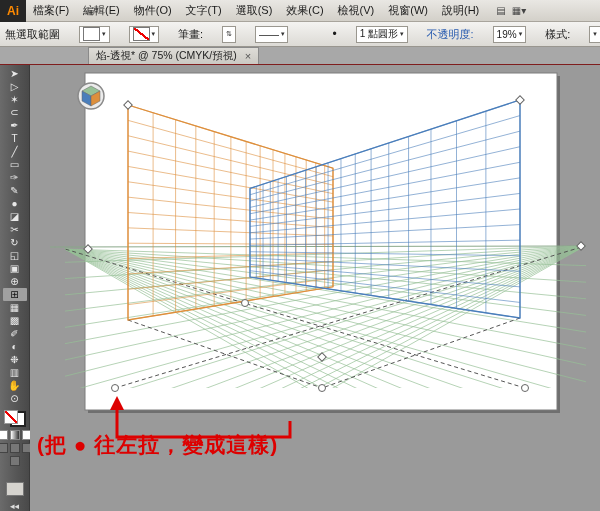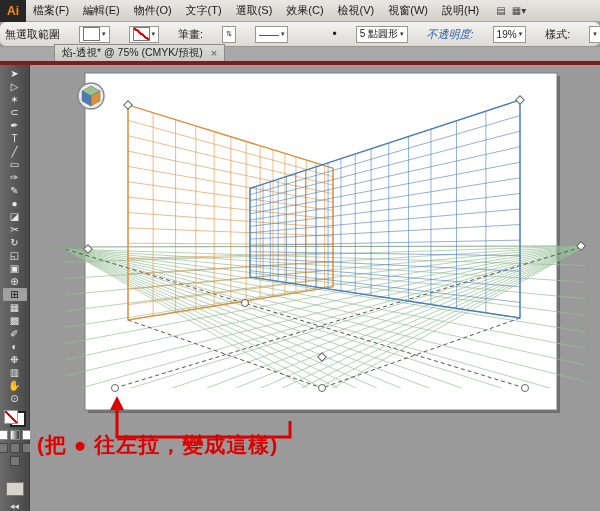--- a/index.html
+++ b/index.html
@@ -5,31 +5,31 @@
   html,body{margin:0;padding:0;}
   body{width:600px;height:511px;overflow:hidden;font-family:"Liberation Sans","DejaVu Sans",sans-serif;background:#9a9a9a;}
   .app{width:600px;height:511px;display:flex;flex-direction:column;}
   
   .menubar{height:22px;flex:0 0 22px;background:linear-gradient(#e9e7e3,#d3d0c9);border-bottom:1px solid #a8a49c;display:flex;align-items:center;font-size:11px;color:#1a1a1a;box-sizing:border-box;}
   .logo{width:26px;height:22px;background:#262626;color:#ff8a00;font-weight:bold;font-size:12px;display:flex;align-items:center;justify-content:center;}
   .menu-items{display:flex;height:100%;align-items:center;}
   .menu-item{padding:0 7px;line-height:21px;cursor:default;}
   .mb-icons{display:flex;gap:6px;margin-left:10px;color:#444;font-size:10px;}
   
-  .controlbar{height:25px;flex:0 0 25px;background:linear-gradient(#f4f3f1,#dcdad5);border-bottom:1px solid #99968f;display:flex;align-items:center;gap:19px;padding:0 5px;font-size:11px;color:#1a1a1a;overflow:hidden;box-sizing:border-box;white-space:nowrap;border-radius:6px;}
+  .controlbar{height:25px;flex:0 0 25px;background:linear-gradient(#f4f3f1,#dcdad5);border-bottom:1px solid #99968f;display:flex;align-items:center;gap:19px;padding:0 5px;font-size:11px;color:#1a1a1a;overflow:hidden;box-sizing:border-box;white-space:nowrap;}
   .dd{display:inline-flex;align-items:center;background:#fff;border:1px solid #9a978f;height:15px;font-size:10px;padding:0 3px;gap:2px;}
   .dd .arr{font-size:7px;color:#333;}
   .swatch{display:inline-block;width:15px;height:12px;background:#fff;border:1px solid #777;}
   .none-slash{background-image:linear-gradient(to top right,rgba(0,0,0,0) 44%,#e00 44%,#e00 56%,rgba(0,0,0,0) 56%);background-color:#fff;}
   .sep{width:1px;height:16px;background:#aaa69e;margin:0 3px;}
-  .link{color:#2a5db0;font-style:italic;}
+  .link{color:#2a5db0;}
   .bullet{font-size:12px;}
   .doc-btn{margin-left:auto;margin-right:-16px;height:18px;font-size:11px;padding:0 9px;border:1px solid #8f8c85;border-radius:2px;background:linear-gradient(#f7f6f4,#dddbd6);color:#1a1a1a;}
   
-  .tabbar{height:18px;flex:0 0 18px;background:#a8a8a8;display:flex;align-items:flex-end;border-bottom:4px solid #7f1d1d;box-sizing:border-box;}
+  .tabbar{height:18px;flex:0 0 18px;background:#a8a8a8;display:flex;align-items:flex-end;border-bottom:1px solid #7f1d1d;box-sizing:border-box;padding-left:34px;}
   .tab{margin-left:54px;background:linear-gradient(#dedcd7,#cbc9c3);border:1px solid #8a8a8a;border-bottom:none;height:17px;display:flex;align-items:center;gap:8px;padding:0 7px;font-size:10.5px;color:#222;box-sizing:border-box;}
   .tab-close{color:#555;font-size:11px;cursor:default;}
   
   .workspace{flex:1;display:flex;min-height:0;}
   .toolpanel{width:30px;flex:0 0 30px;background:linear-gradient(90deg,#6b6b6b,#555555 60%,#494949);border-right:1px solid #3a3a3a;display:flex;flex-direction:column;align-items:center;padding-top:2px;box-sizing:border-box;}
   .tools{display:flex;flex-direction:column;align-items:center;}
   .tool{width:24px;height:13px;line-height:13px;text-align:center;font-size:10px;color:#e8e8e8;cursor:default;}
   .tool.selected{background:#a0a0a0;color:#111;border-radius:1px;}
   .swatch-widget{position:relative;width:22px;height:25px;margin-top:5px;}
   .sw-back{position:absolute;right:0;bottom:0;width:12px;height:12px;background:#fff;border:2px solid #222;box-sizing:content-box;}
@@ -84,21 +84,21 @@
     <span class="dd">
         <span class="arr">⇅</span>
       </span>
     <span class="dd">
         <span>——</span>
         <span class="arr">▾</span>
       </span>
     <span class="sep"></span>
     <span class="bullet">•</span>
     <span class="dd">
-        <span>5 點圓形</span>
+        <span>1 點圓形</span>
         <span class="arr">▾</span>
       </span>
     <span class="link">不透明度:</span>
     <span class="dd">
         <span>19%</span>
         <span class="arr">▾</span>
       </span>
     <span class="label">樣式:</span>
     <span class="dd">
         <span class="arr">▾</span>

